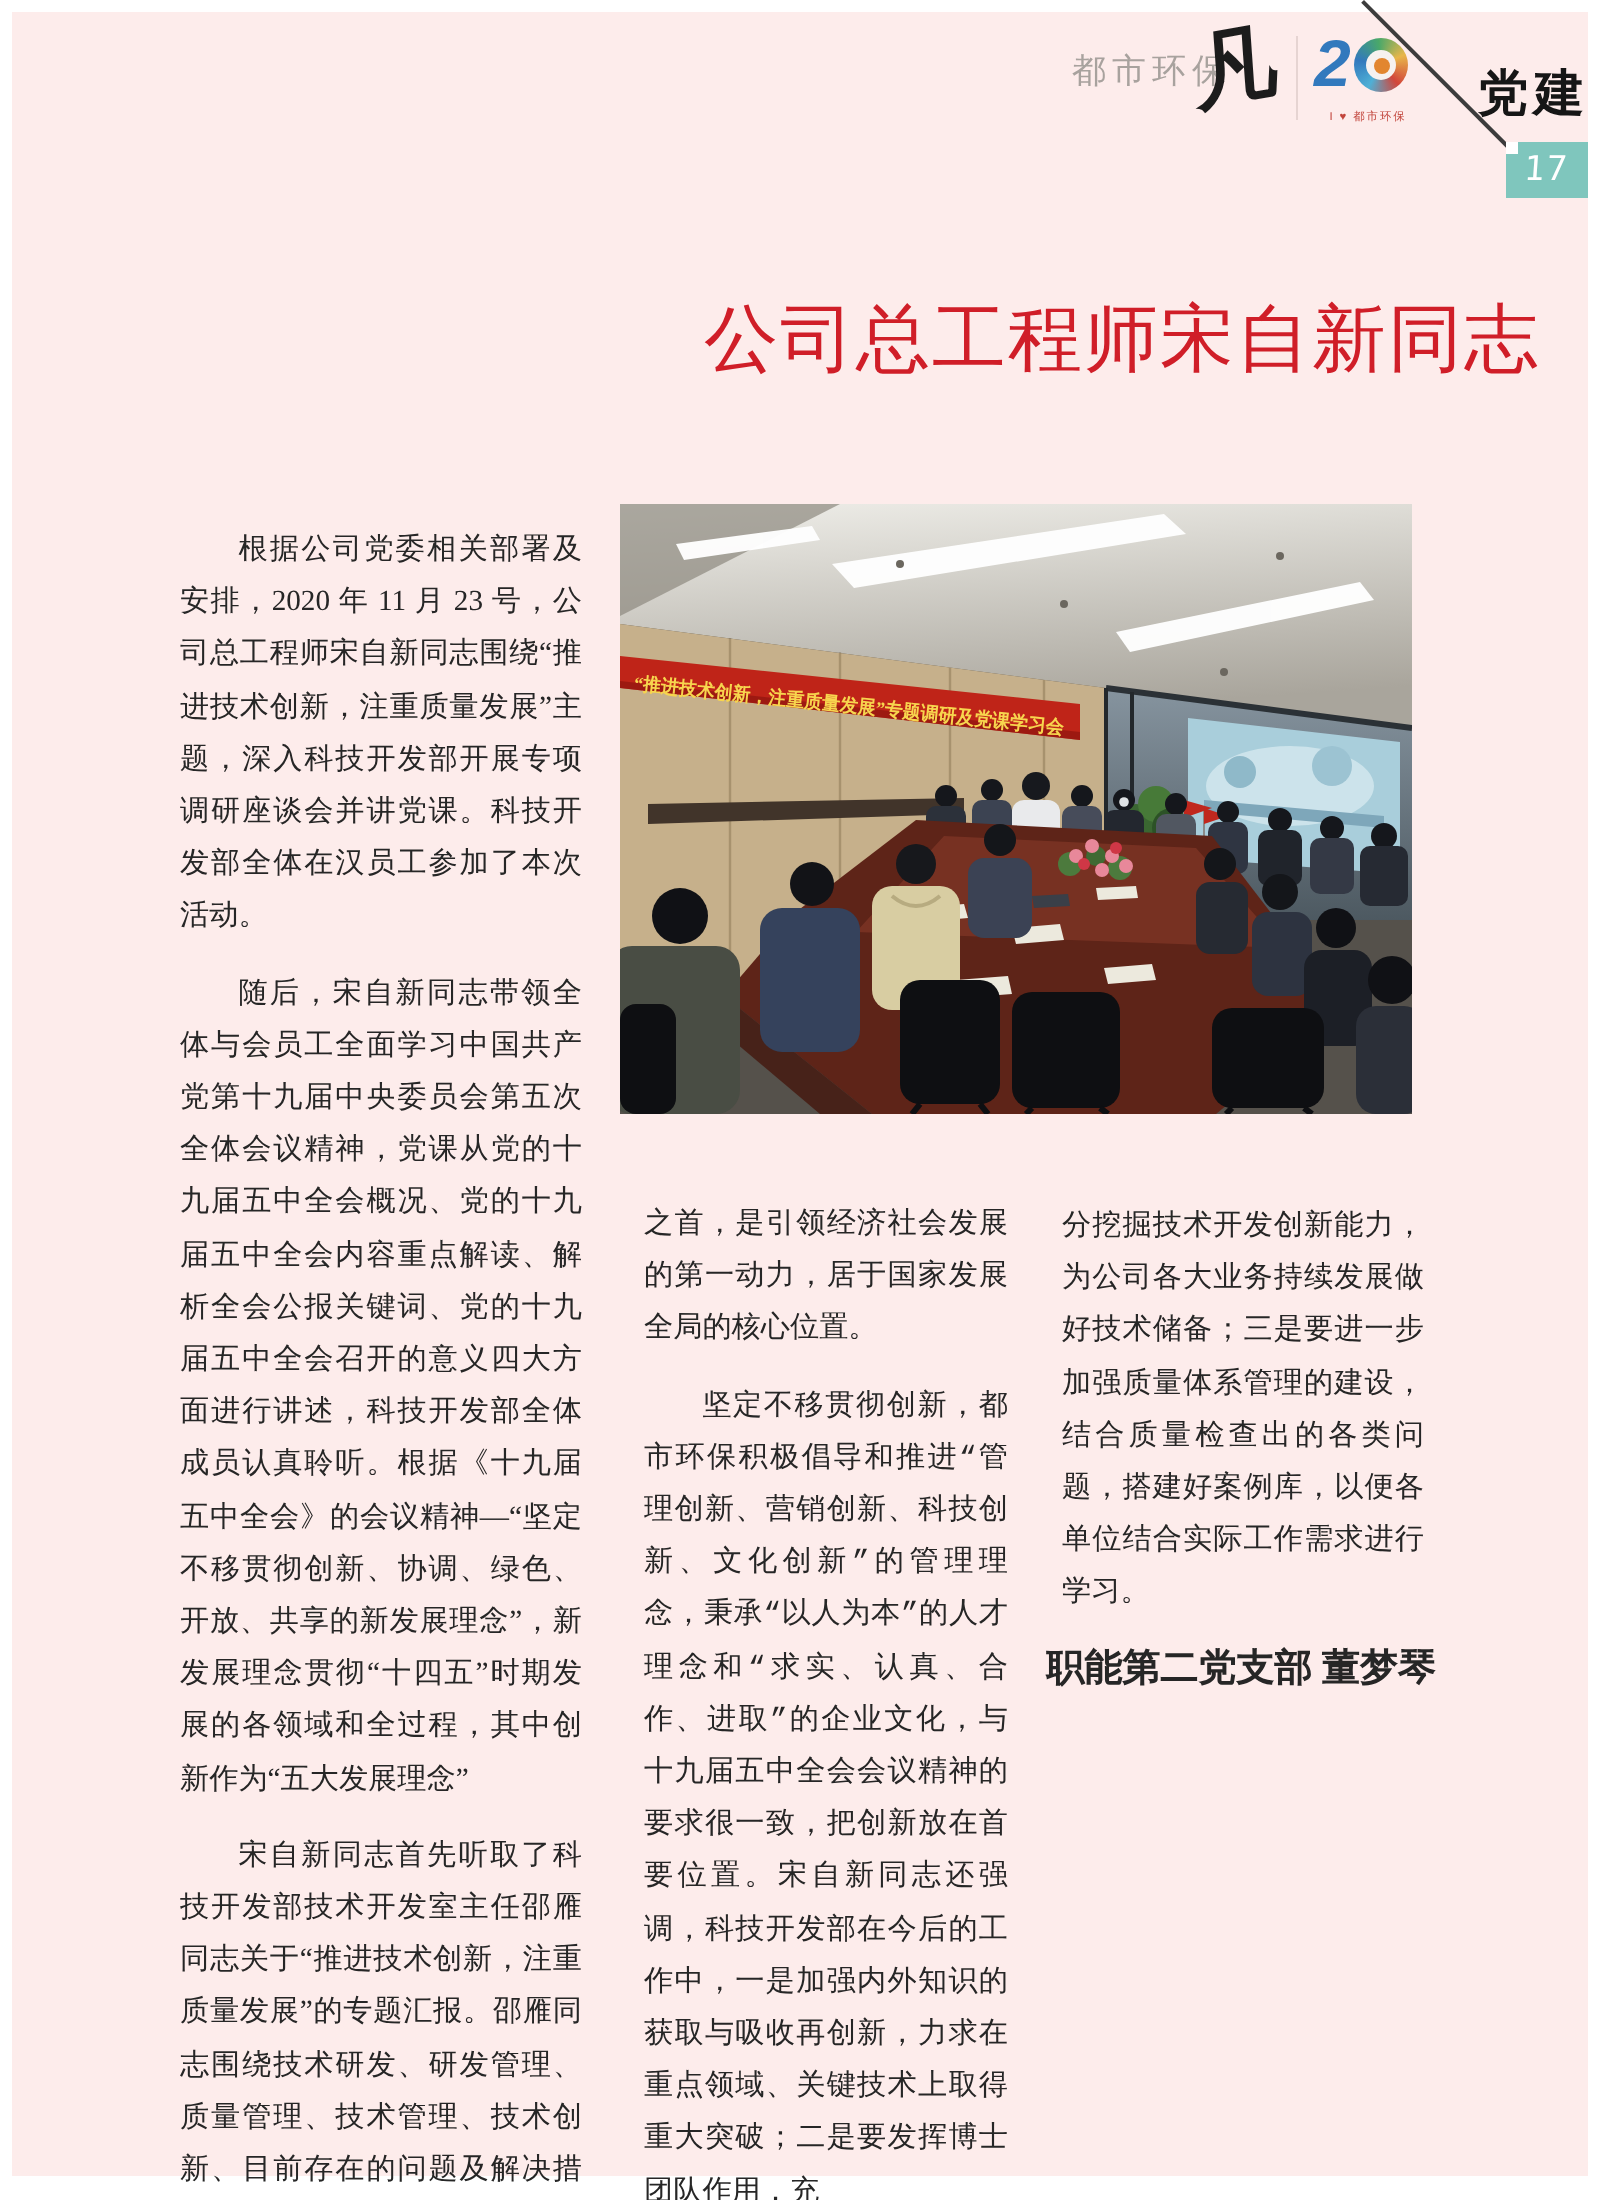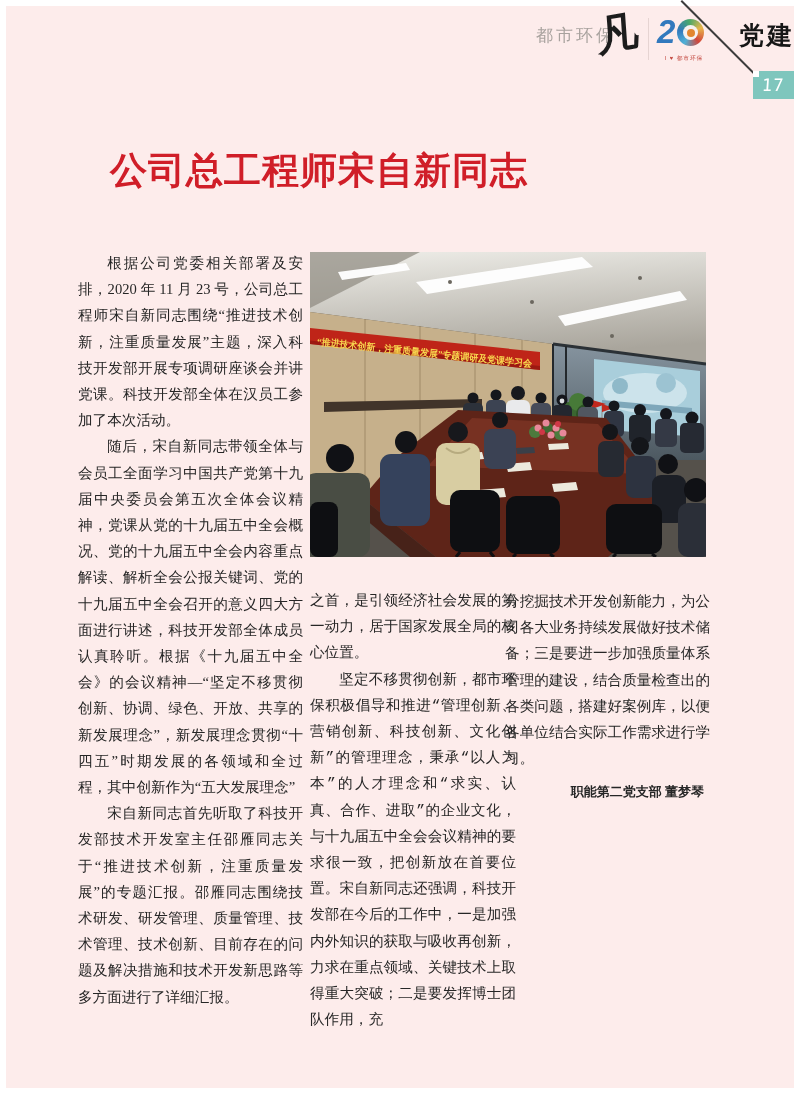--- a/index.html
+++ b/index.html
@@ -44,21 +44,21 @@
   }
   .logo20 .ring-dot{
     position:absolute;left:9.5px;top:9.5px;width:8px;height:8px;border-radius:50%;background:#e2862f;
   }
   .logo20 .sub{
     position:absolute;left:-2px;top:40px;width:58px;text-align:center;
     font-family:"Liberation Sans","DejaVu Sans",sans-serif;
     font-size:6px;color:#c2453c;letter-spacing:1px;white-space:nowrap;transform:scale(.95);
   }
   .section-label{
-    position:absolute;left:739px;top:19px;
+    position:absolute;left:739px;top:30px;
     font-size:25px;font-weight:bold;color:#161616;letter-spacing:3px;
     font-family:"Liberation Sans","DejaVu Sans",sans-serif;
   }
   .diagonal-line{
     position:absolute;left:682px;top:0px;width:104px;height:2px;background:#3c3c3c;
     transform:rotate(45deg);transform-origin:0 0;
   }
   .page-tab{
     position:absolute;left:753px;top:71px;width:41px;height:28px;background:#7fc6bd;
   }
@@ -66,39 +66,39 @@
     position:absolute;left:0;top:0;width:6px;height:6px;background:#ffffff;
   }
   .page-tab .num{
     position:absolute;left:9px;top:4px;color:#ffffff;
     font-family:"DejaVu Sans Mono","Liberation Mono",monospace;
     font-size:17px;transform:skewX(-4deg);letter-spacing:1px;
   }
   
   .article-title{
     position:absolute;left:110px;top:147px;width:660px;
-    text-align:left;color:#d01e28;font-weight:bold;
+    text-align:right;color:#d01e28;font-weight:normal;
     font-size:37px;line-height:47px;letter-spacing:1px;
   }
   
   .photo-wrap{
     position:absolute;left:310px;top:252px;width:396px;height:305px;
   }
   
   .col{
     position:absolute;color:#262626;font-size:14.6px;line-height:26.2px;
     text-align:justify;
   }
   .col1{left:78px;top:250px;width:225px;}
   .col2{left:310px;top:588px;width:206px;font-family:Liberation Mono, monospace;}
-  .col3{left:505px;top:588px;width:205px;}
-  .para{margin:0;}
+  .col3{left:519px;top:588px;width:205px;}
+  .para{margin:12px;}
   .indent{text-indent:2em;}
   .byline{
-    margin:8px 6px 0 0;font-weight:bold;text-align:right;font-size:13px;
+    margin:8px 6px 0 0;font-weight:bold;text-align:right;font-size:19px;
   }
 </style>
 </head>
 <body>
 
 <div class="page-bg"></div>
 
 <div class="brand-text">都市环保</div>
 <div class="brand-mark">凡</div>
 <div class="header-divider"></div>

